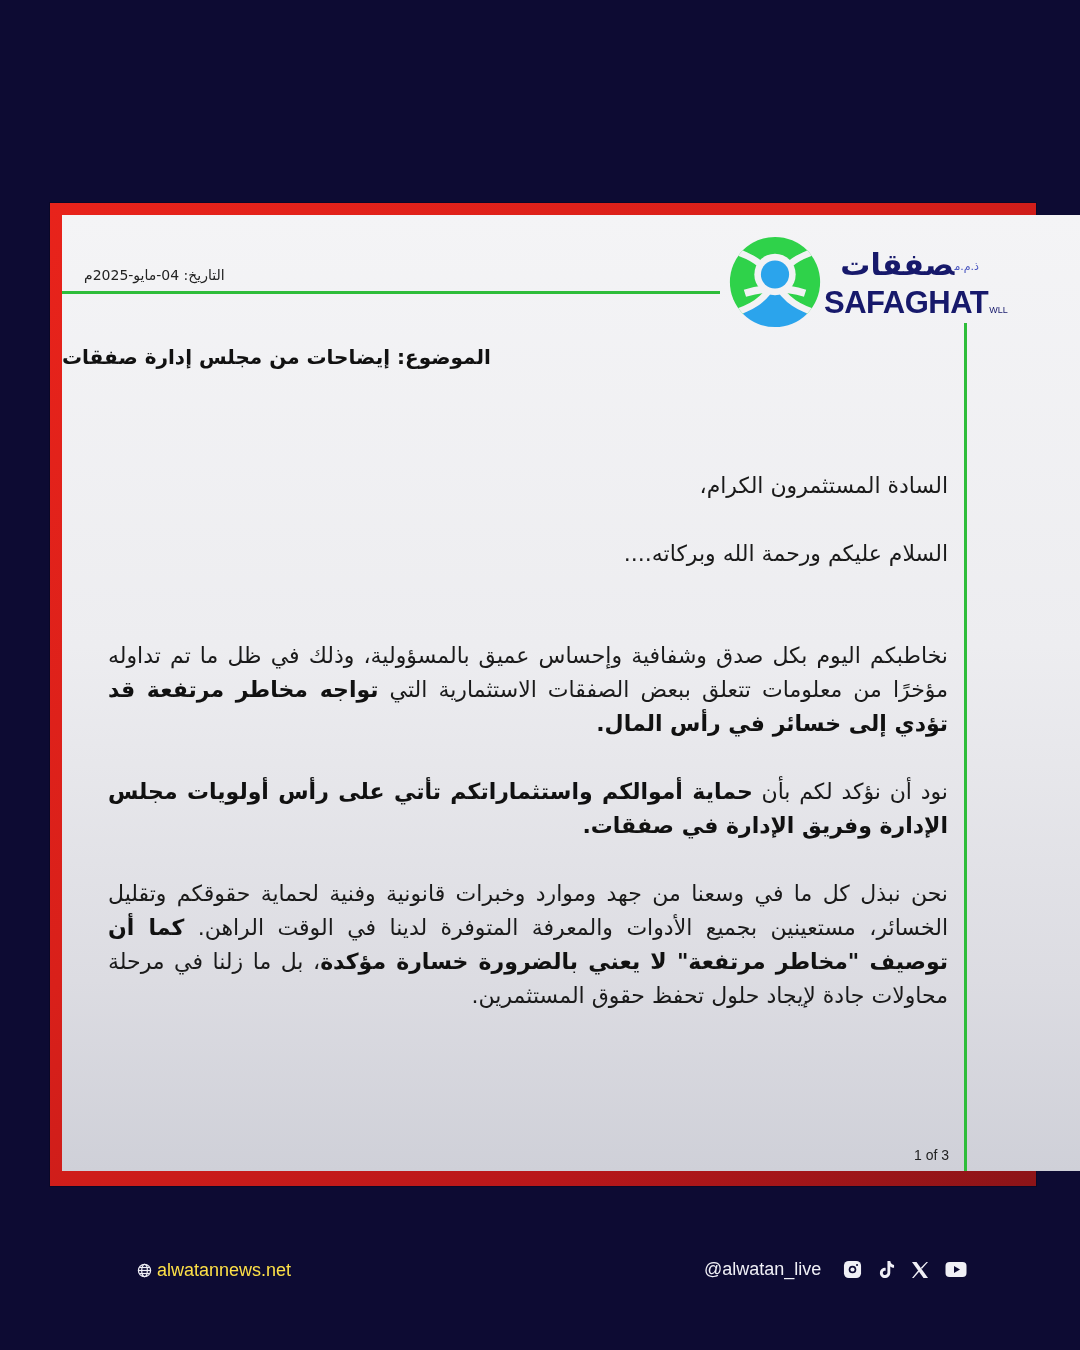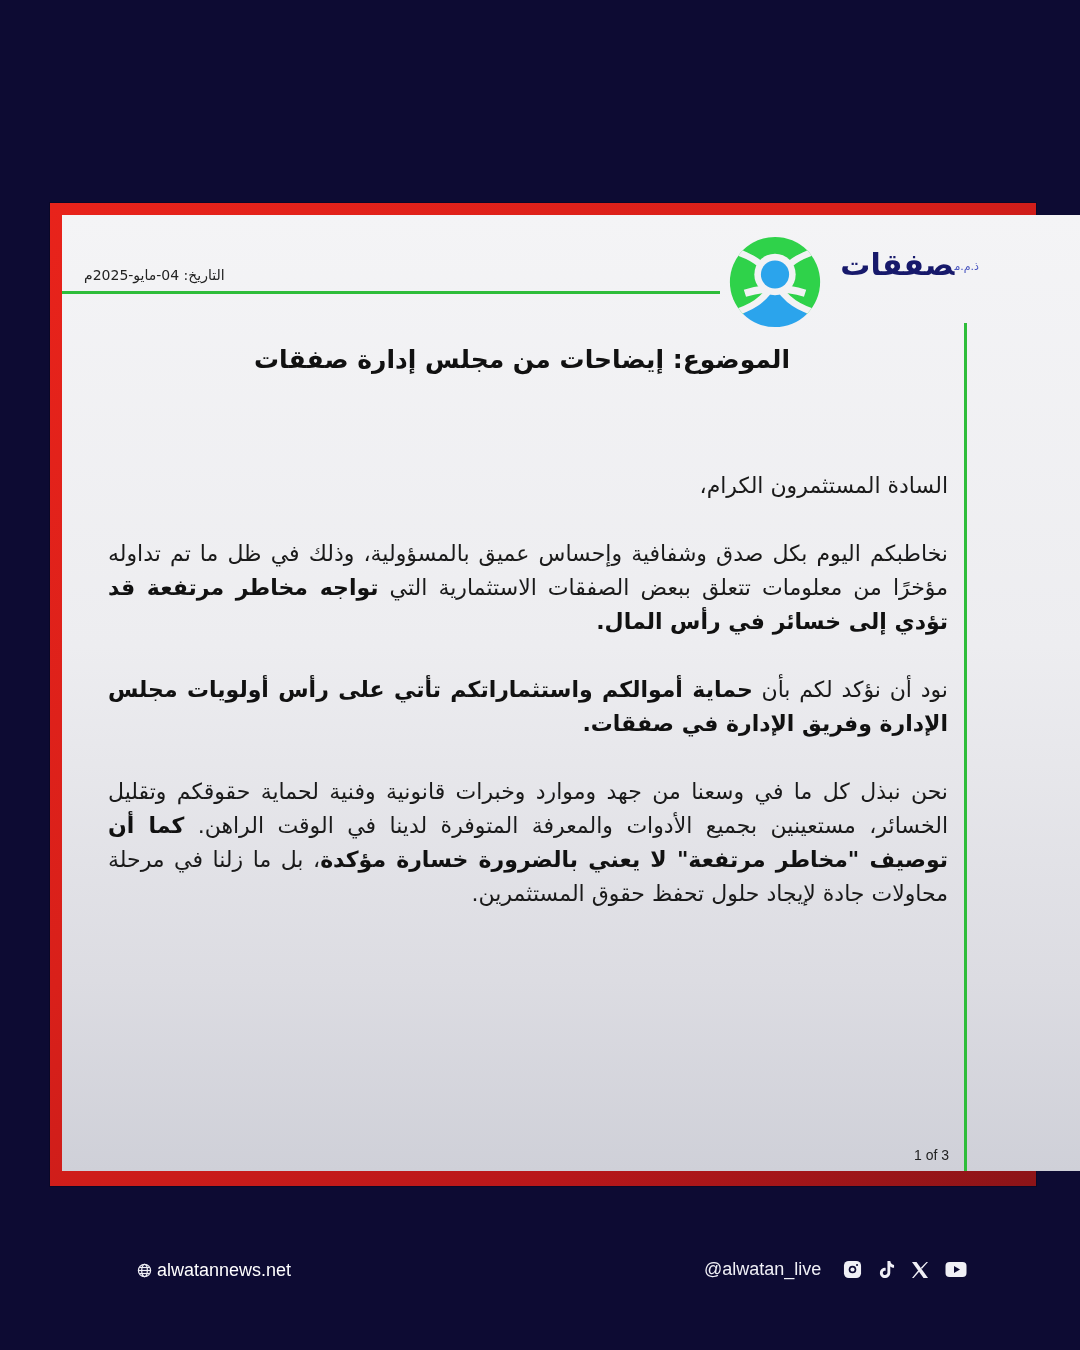--- a/index.html
+++ b/index.html
@@ -74,22 +74,22 @@
       line-height: 32px;
     }
     .logo .en sub {
       font-size: 9px; font-weight: normal; letter-spacing: 0;
       vertical-align: baseline; margin-left: 1px;
     }
     .subject {
       position: absolute;
       left: 0; top: 130px;
       width: 920px;
-      text-align: center;
-      font-size: 25px;
+      text-align: left;
+      font-size: 20px;
       font-weight: bold;
       color: #111;
       direction: rtl;
     }
     .body {
       position: absolute;
       left: 38px; top: 246px;
       width: 856px;
       direction: rtl;
       text-align: justify;
@@ -107,21 +107,21 @@
       left: 852px; top: 932px;
       font-family: "Liberation Sans", sans-serif;
       font-size: 14px;
       color: #222;
     }
     
     .footer-left {
       position: absolute;
       left: 137px; top: 1260px;
       display: flex; align-items: center; gap: 5px;
-      color: #ffffff;
+      color: #fde047;
       font-family: "Liberation Sans", sans-serif;
       font-size: 18px;
     }
     .footer-right {
       position: absolute;
       left: 704px; top: 1259px;
       display: flex; align-items: center; gap: 16px;
       color: #f0f0f6;
       font-family: "Liberation Sans", sans-serif;
       font-size: 18px;
@@ -162,26 +162,30 @@
         <path d="M50,50 C38,70 25,78 0,85" stroke="#f2f2f4" stroke-width="7" fill="none"></path>
         <path d="M50,50 C62,70 75,78 100,85" stroke="#f2f2f4" stroke-width="7" fill="none"></path>
         <ellipse cx="50" cy="42" rx="22" ry="22" fill="#f2f2f4"></ellipse>
         <path d="M18,62 Q50,52 82,62" stroke="#f2f2f4" stroke-width="8" fill="none"></path>
       </g>
       <circle cx="50" cy="42" r="15" fill="#2ba4ec"></circle>
     </svg>
     <div class="ar">
       <small>ذ.م.م</small><span>صفقات</span>
     </div>
+    <div class="en">
+      <span>SAFAGHAT</span><sub>WLL</sub>
+    </div>
   </div>
 
   <div class="subject">الموضوع: إيضاحات من مجلس إدارة صفقات</div>
 
   <div class="body">
     <p class="greet1">السادة المستثمرون الكرام،</p>
+    <p class="greet2">السلام عليكم ورحمة الله وبركاته....</p>
 
     <p class="para"><span>نخاطبكم اليوم بكل صدق وشفافية وإحساس عميق بالمسؤولية، وذلك في ظل ما تم تداوله مؤخرًا من معلومات تتعلق ببعض الصفقات الاستثمارية التي </span><b>تواجه مخاطر مرتفعة قد تؤدي إلى خسائر في رأس المال.</b></p>
 
     <p class="para"><span>نود أن نؤكد لكم بأن </span><b>حماية أموالكم واستثماراتكم تأتي على رأس أولويات مجلس الإدارة وفريق الإدارة في صفقات.</b></p>
 
     <p class="para"><span>نحن نبذل كل ما في وسعنا من جهد وموارد وخبرات قانونية وفنية لحماية حقوقكم وتقليل الخسائر، مستعينين بجميع الأدوات والمعرفة المتوفرة لدينا في الوقت الراهن. </span><b>كما أن توصيف "مخاطر مرتفعة" لا يعني بالضرورة خسارة مؤكدة</b><span>، بل ما زلنا في مرحلة محاولات جادة لإيجاد حلول تحفظ حقوق المستثمرين.</span></p>
   </div>
 
   <div class="pager">1 of 3</div>
 </div>

